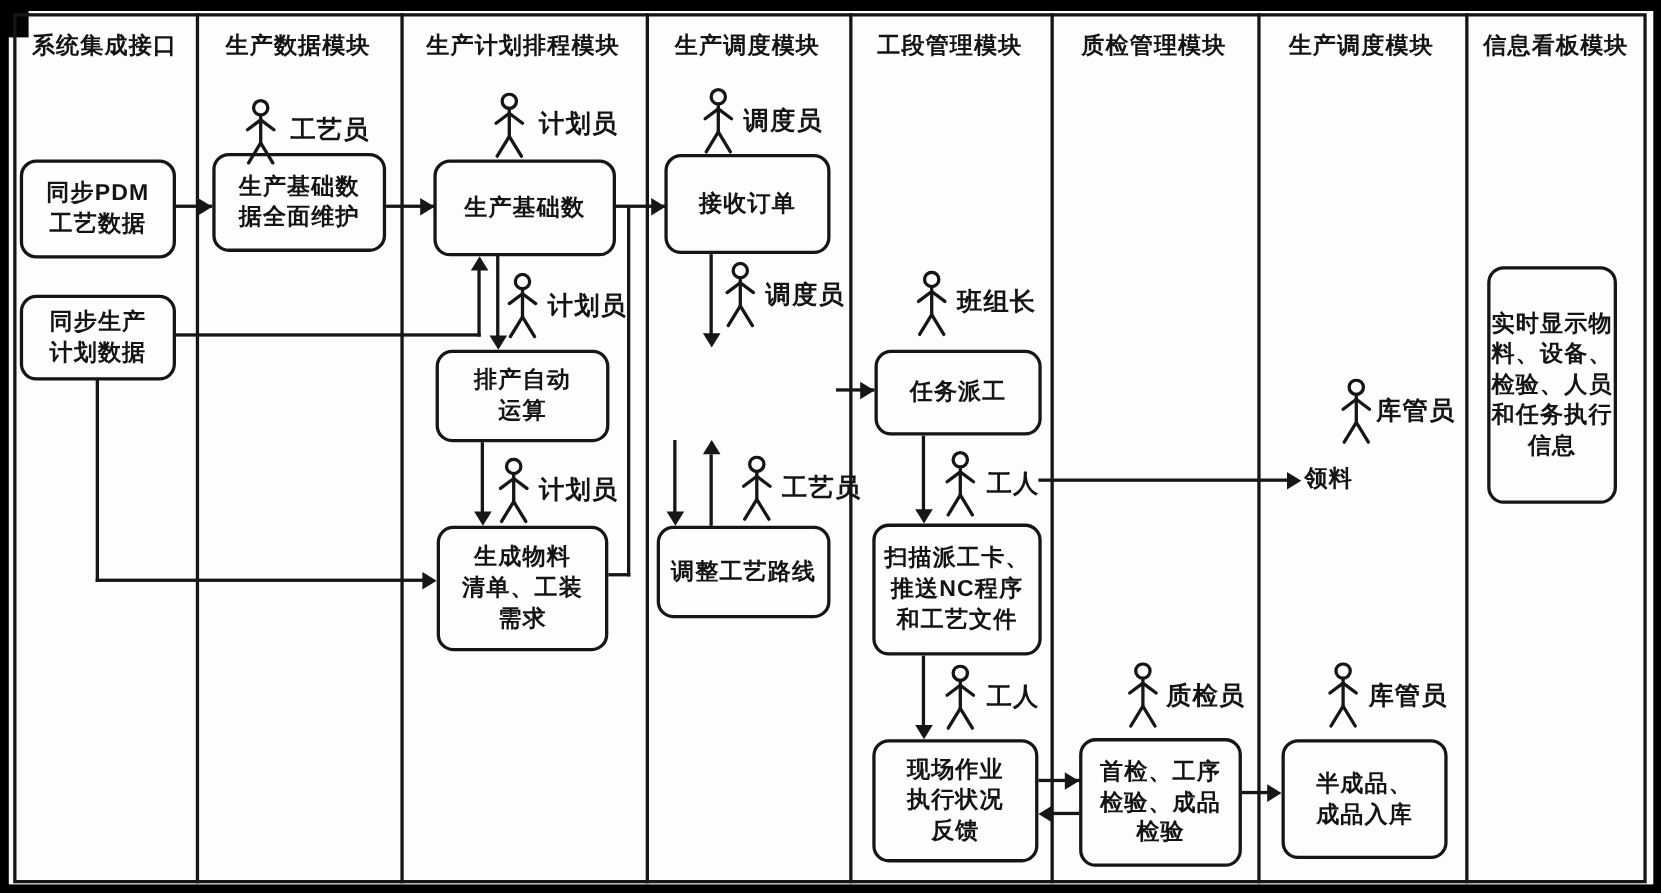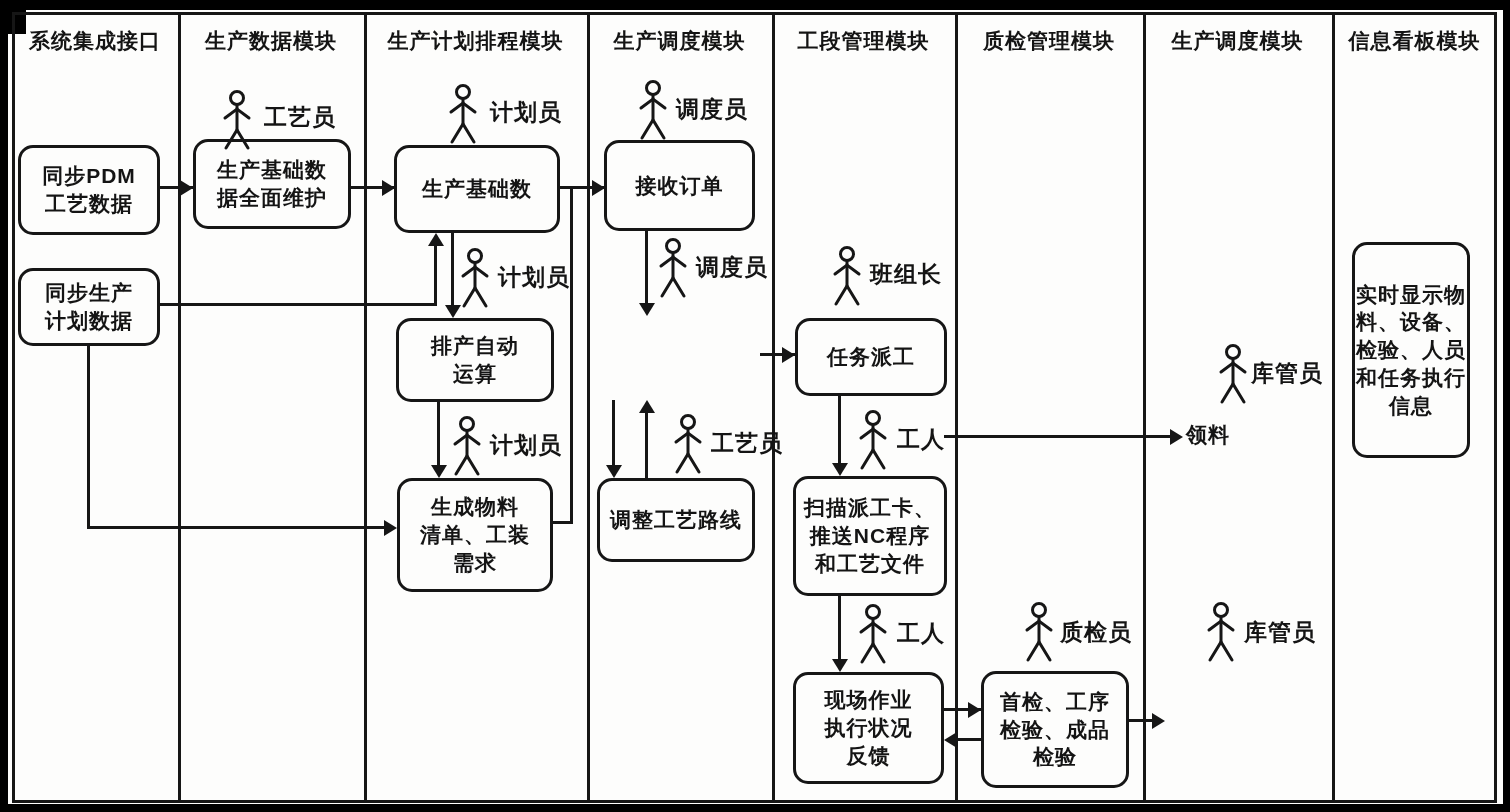--- a/index.html
+++ b/index.html
@@ -69,20 +69,22 @@
   <div class="box" style="left:795px;top:318px;width:152px;height:78px">任务派工</div>
   <div class="box" style="left:793px;top:476px;width:154px;height:120px">扫描派工卡、
 推送NC程序
 和工艺文件</div>
   <div class="box" style="left:793px;top:672px;width:151px;height:112px">现场作业
 执行状况
 反馈</div>
   <div class="box" style="left:981px;top:671px;width:148px;height:117px">首检、工序
 检验、成品
 检验</div>
+  <div class="box" style="left:1165px;top:672px;width:151px;height:109px">半成品、
+成品入库</div>
   <div class="box" style="left:1352px;top:242px;width:118px;height:216px">实时显示物
 料、设备、
 检验、人员
 和任务执行
 信息</div>
 
   <div class="free-label" style="left:1186px;top:421px">领料</div>
 
   <svg class="person" style="left:222px;top:90px" viewBox="0 0 30 62">
       <g fill="none" stroke="#161616" stroke-width="3" stroke-linecap="round">

